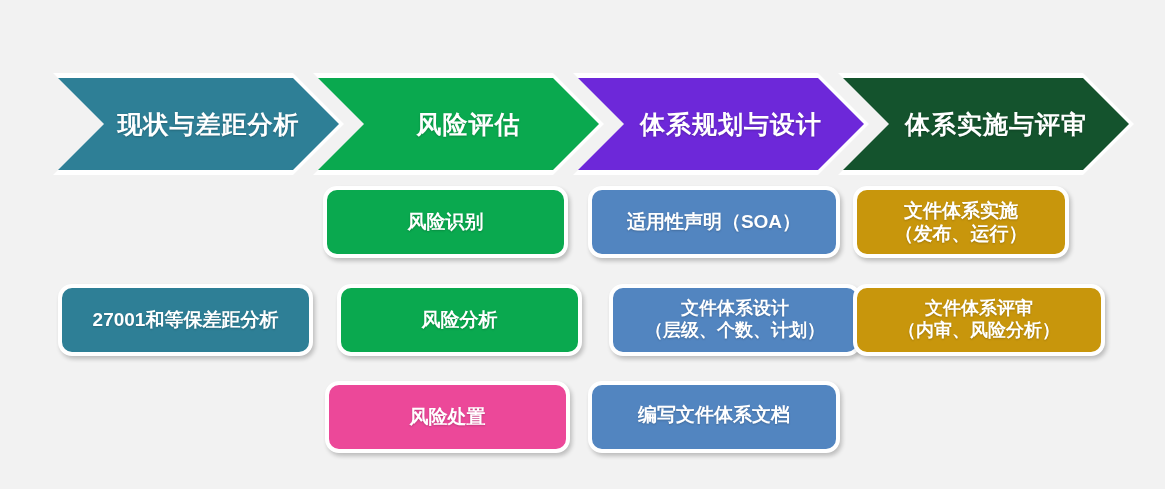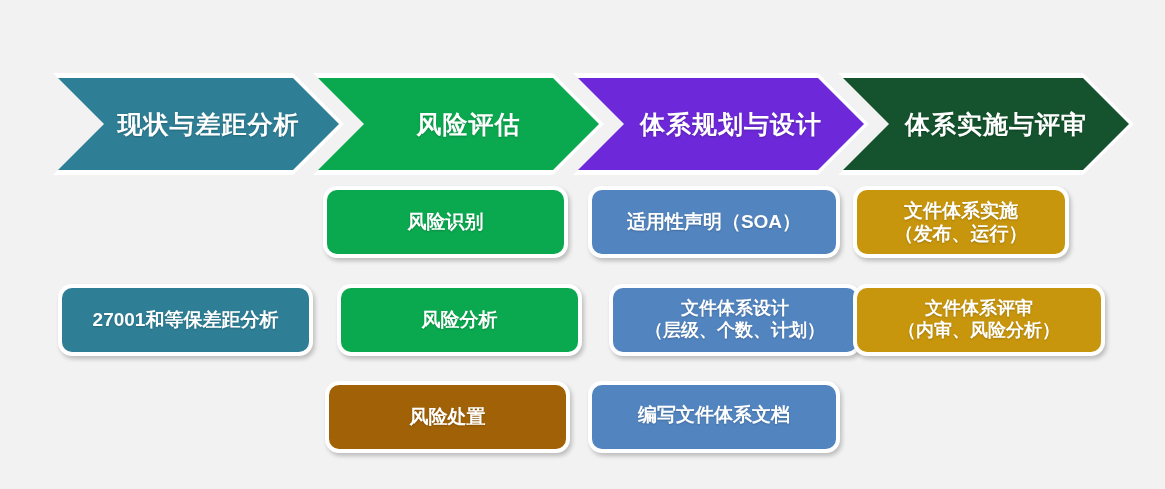--- a/index.html
+++ b/index.html
@@ -128,21 +128,21 @@
   <div class="box" style="left:58px; top:284px; width:255px; height:72px; background:#2e7f96;">
     <span class="box-label">27001和等保差距分析</span>
   </div>
 
   <div class="box" style="left:323px; top:186px; width:245px; height:72px; background:#0aa94f;">
     <span class="box-label">风险识别</span>
   </div>
   <div class="box" style="left:325px; top:284px; width:245px; height:72px; background:#0aa94f;margin-left:12px;">
     <span class="box-label">风险分析</span>
   </div>
-  <div class="box" style="left:325px; top:381px; width:245px; height:72px; background:#a16207;">
+  <div class="box" style="left:325px; top:381px; width:245px; height:72px; background:#ec4899;">
     <span class="box-label">风险处置</span>
   </div>
 
   <div class="box" style="left:588px; top:186px; width:252px; height:72px; background:#5285c0;">
     <span class="box-label">适用性声明（SOA）</span>
   </div>
   <div class="box" style="left:588px; top:284px; width:252px; height:72px; background:#5285c0;margin-left:21px;">
     <span class="box-label small">文件体系设计
 （层级、个数、计划）</span>
   </div>

